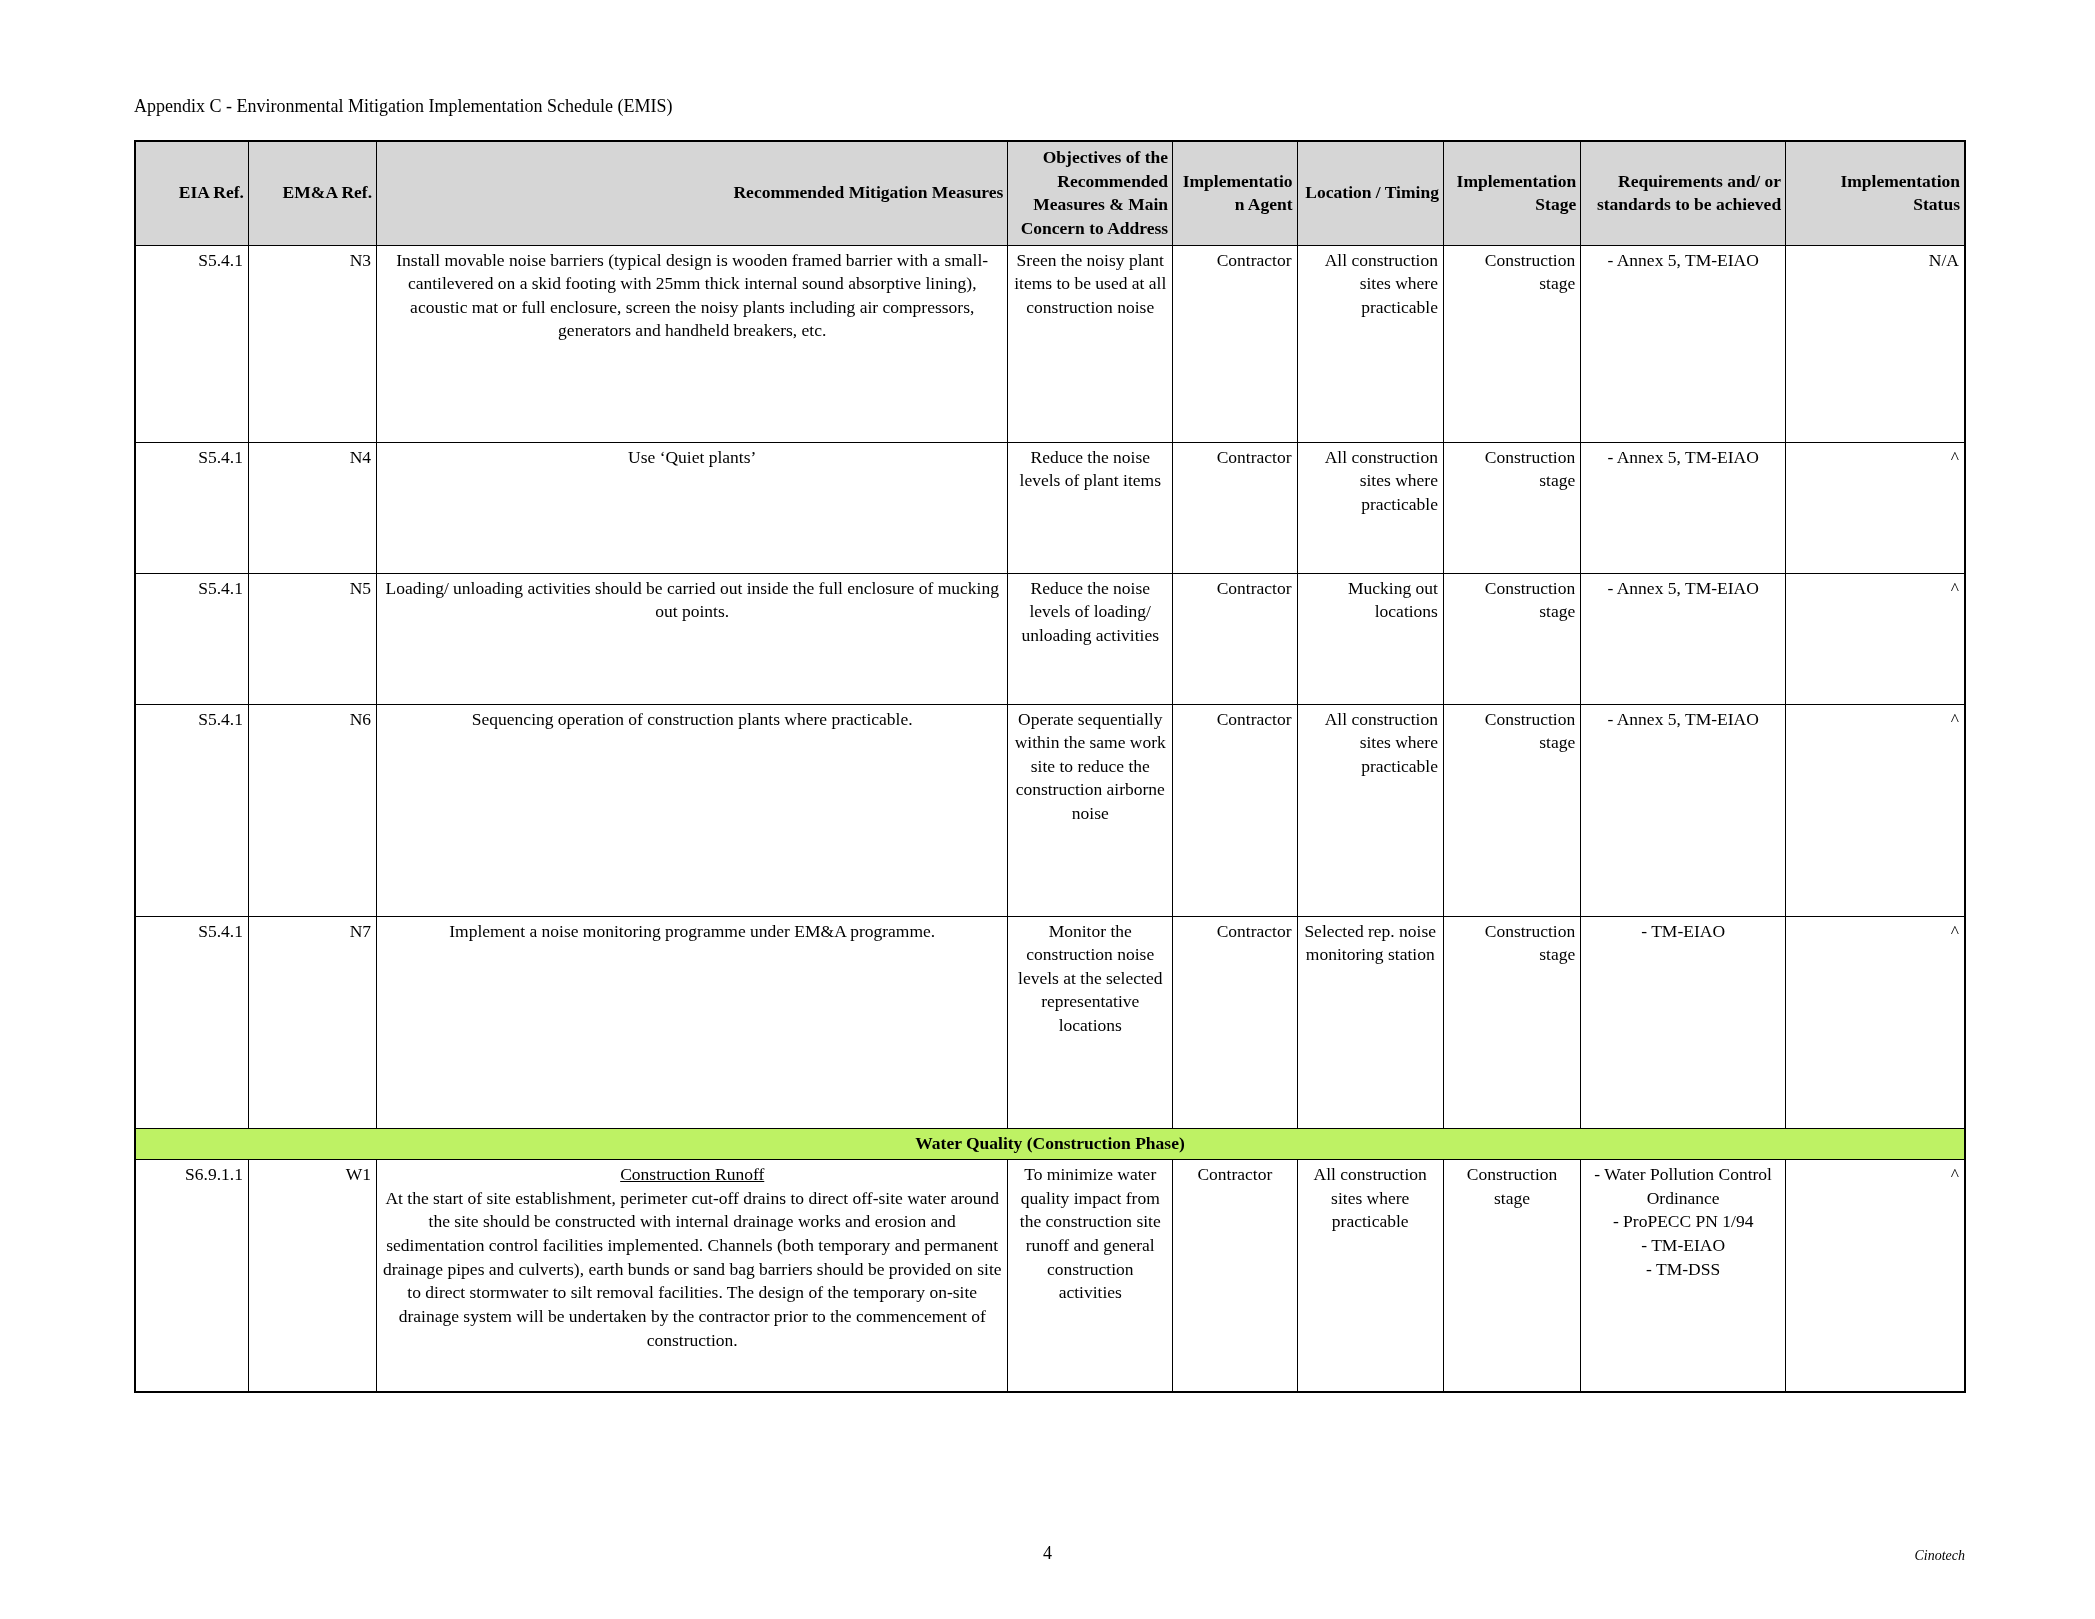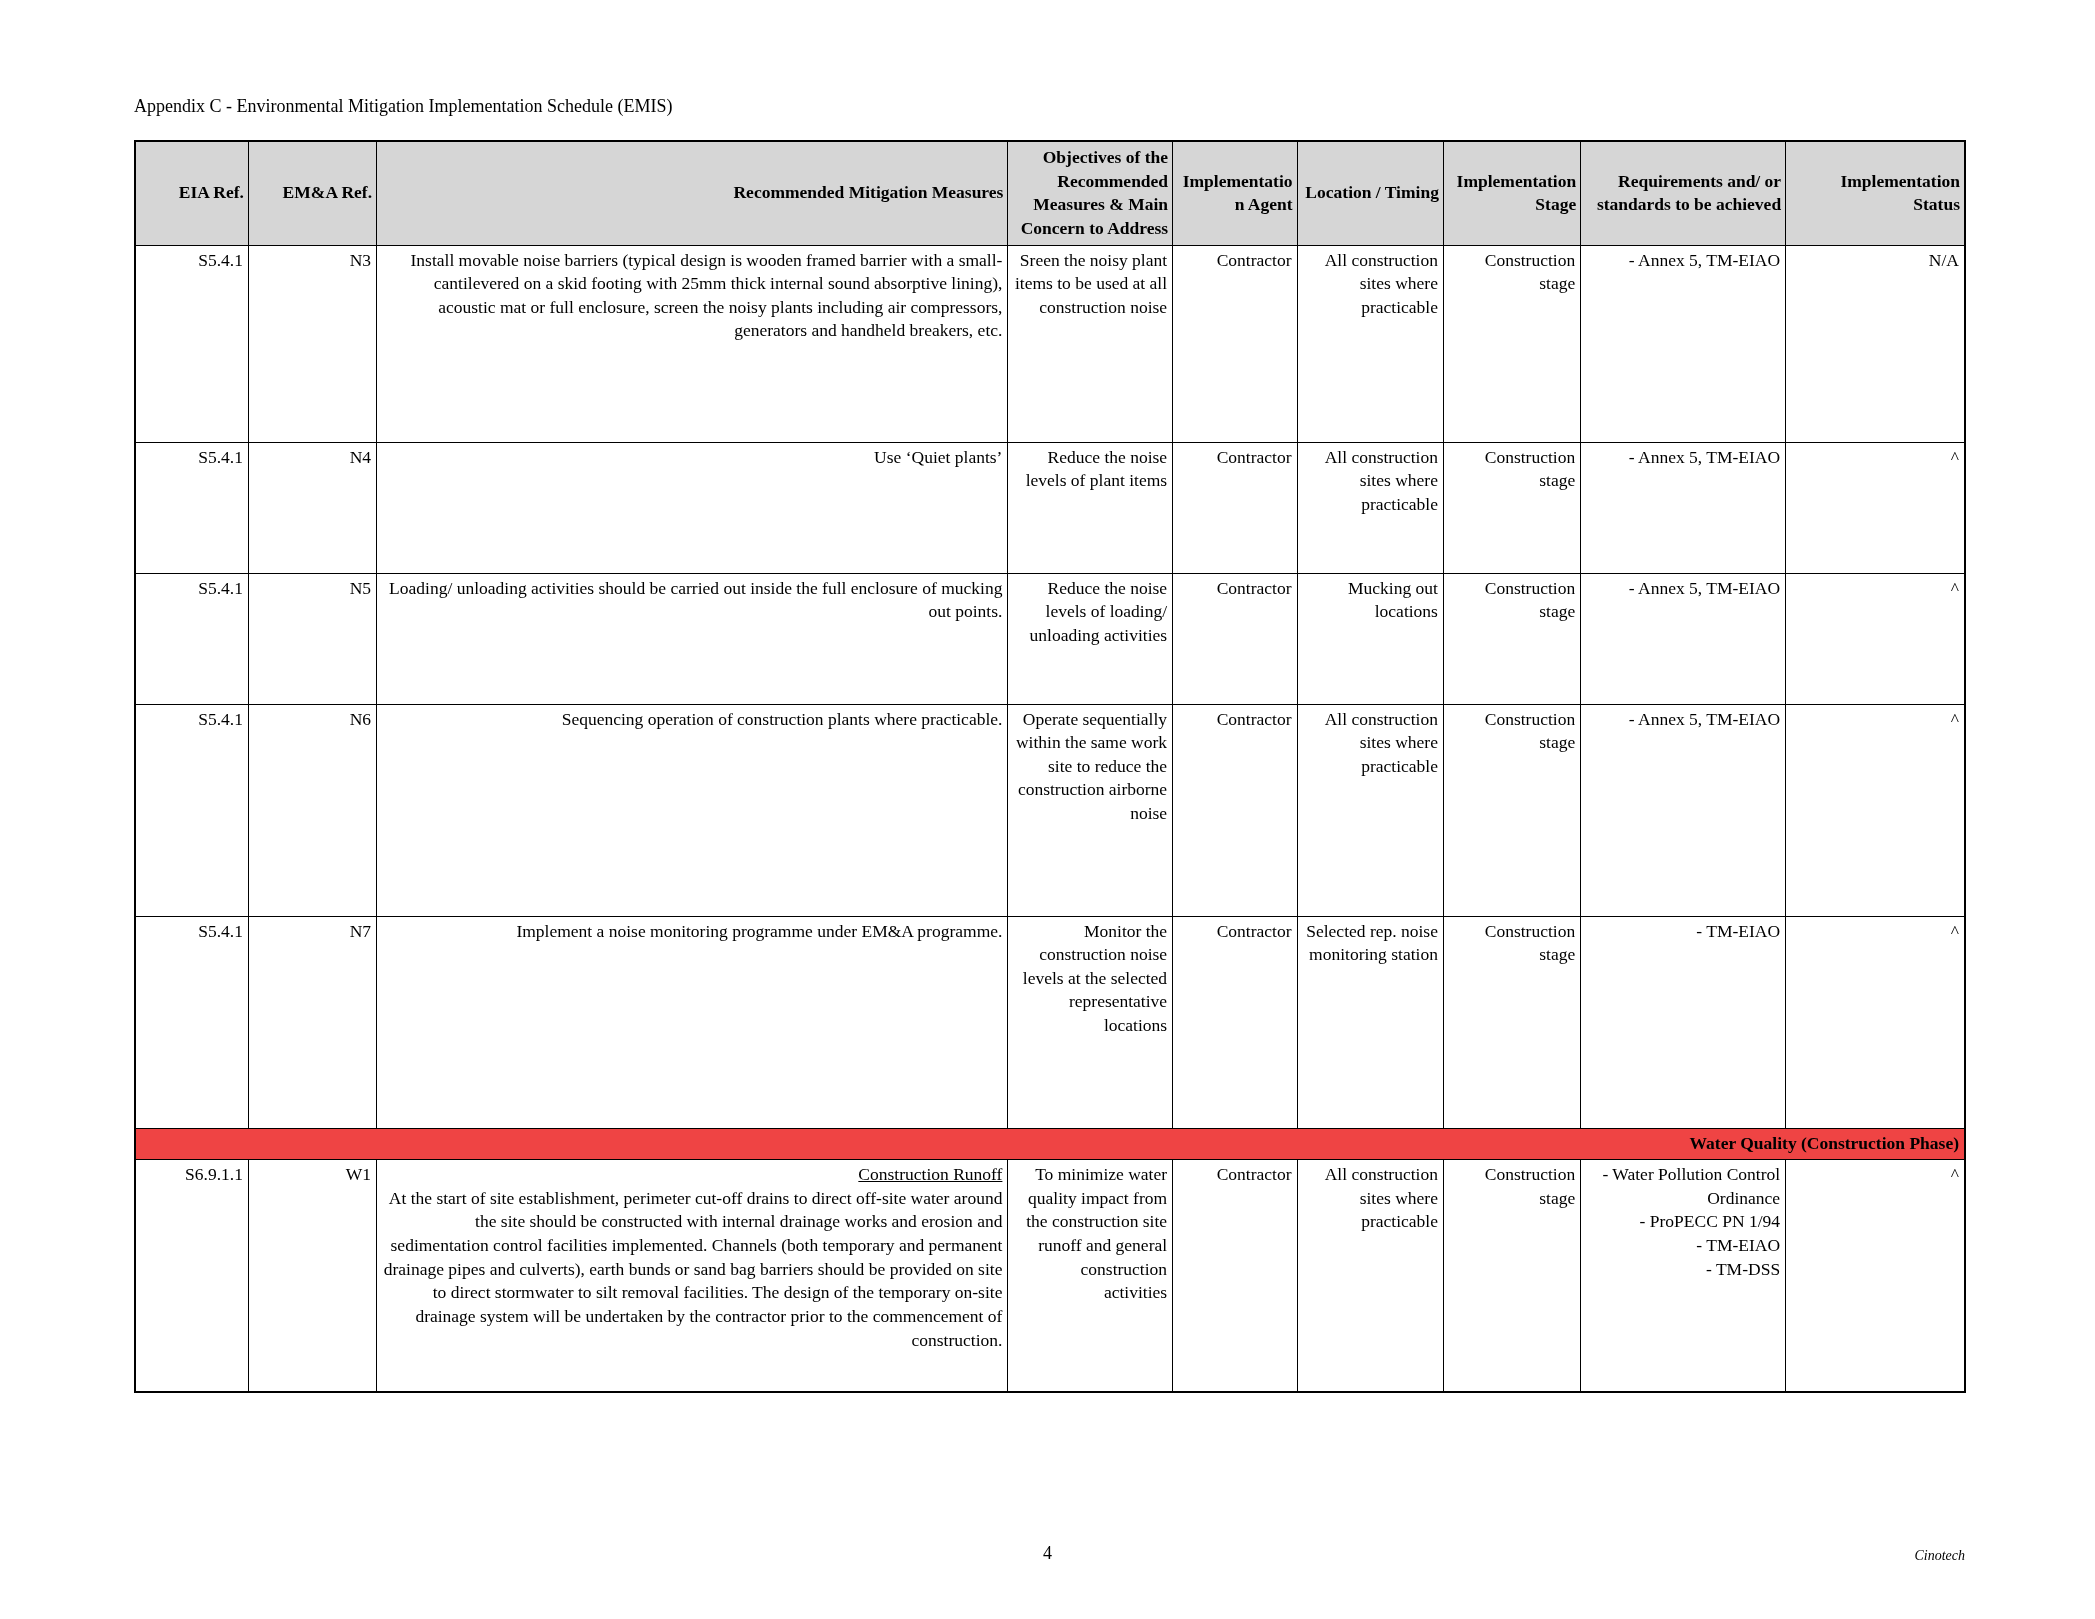--- a/index.html
+++ b/index.html
@@ -39,24 +39,24 @@
     word-wrap: break-word;
     white-space: pre-line;
   }
   table.emis th {
     background: #d6d6d6;
     font-weight: bold;
     text-align: right;
     vertical-align: middle;
     padding: 4px 4px;
   }
-  table.emis td { text-align: right; }
+  table.emis td { text-align: center; }
   table.emis td.a-c { text-align: right; }
   td.section {
-    background: #ef4444;
+    background: #bef264;
     font-weight: bold;
     text-align: left;
     padding: 2px 6px;
   }
   .u { text-decoration: underline; }
   
   col.col-eia         { width: 6.2%; }
   col.col-ema         { width: 7.0%; }
   col.col-measures    { width: 34.5%; }
   col.col-objectives  { width: 9.0%; }

